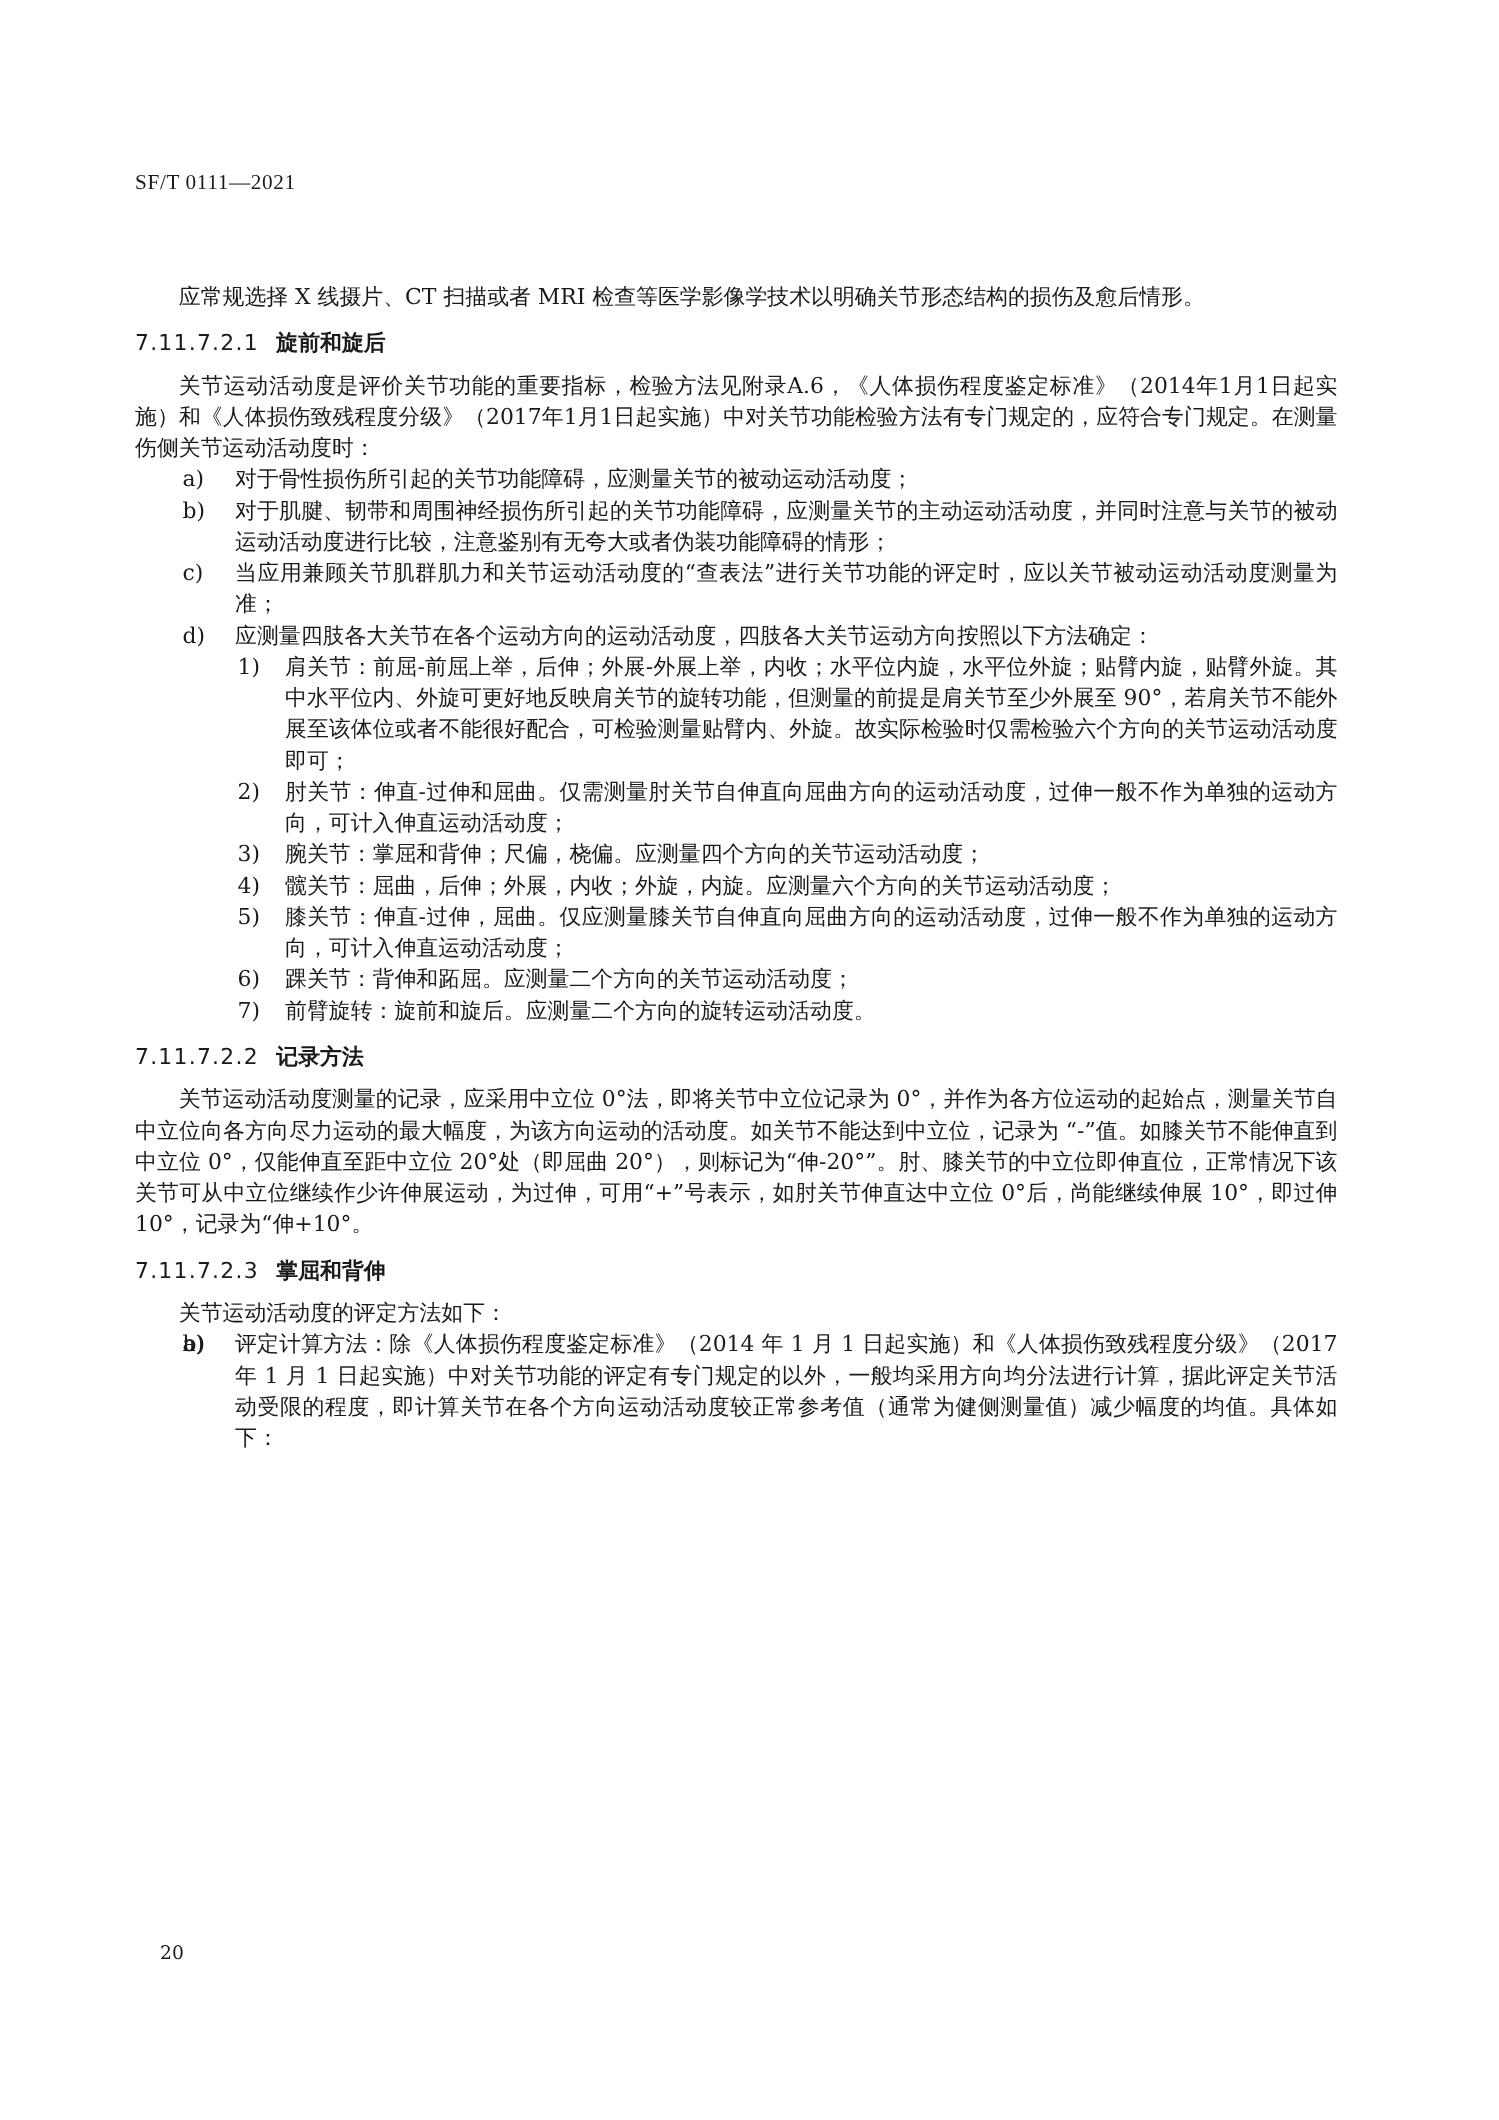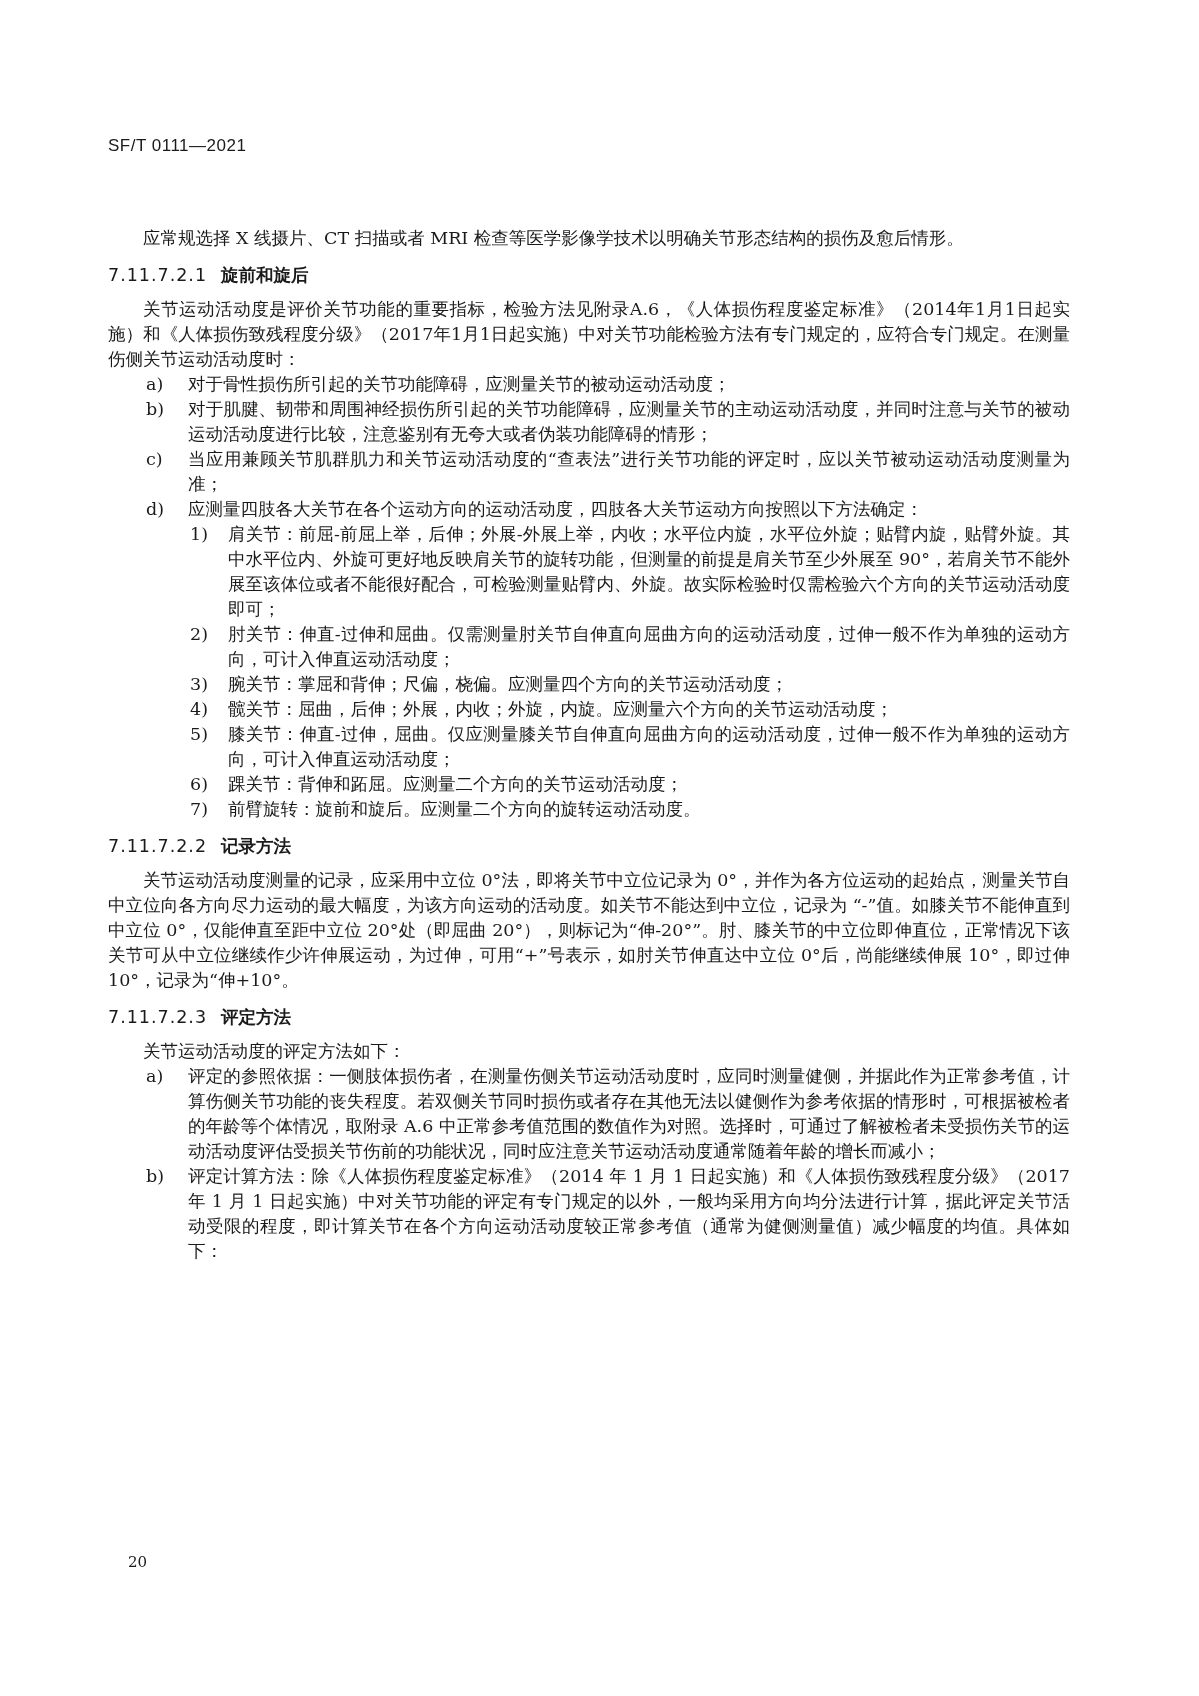--- a/index.html
+++ b/index.html
@@ -3,21 +3,21 @@
 <meta charset="utf-8">
 <style>
   html, body { margin: 0; padding: 0; background: #ffffff; }
   body {
     width: 1199px; height: 1696px; position: relative; overflow: hidden;
     font-family: "DejaVu Serif", "Liberation Serif", serif;
     color: #1a1a1a;
   }
   .header {
     position: absolute; left: 108px; top: 136px;
-    font-family: Liberation Sans, sans-serif;
+    font-family: Liberation Serif, serif;
     font-size: 17px; letter-spacing: 0.5px; text-align: right;
   }
   .content {
     position: absolute; left: 108px; top: 226px; width: 962px;
     font-size: 17.5px; line-height: 25px;
   }
   p { margin: 0; }
   .para { text-indent: 2em; text-align: justify; text-align-last: left; }
   .heading {
     font-family: "DejaVu Sans", "Liberation Sans", sans-serif;
@@ -93,27 +93,26 @@
     <span class="mark">7)</span>
     <span>前臂旋转：旋前和旋后。应测量二个方向的旋转运动活动度。</span>
   </div>
 
   <div class="heading">
     <span class="num">7.11.7.2.2</span><span class="title">记录方法</span>
   </div>
   <p class="para">关节运动活动度测量的记录，应采用中立位 0°法，即将关节中立位记录为 0°，并作为各方位运动的起始点，测量关节自中立位向各方向尽力运动的最大幅度，为该方向运动的活动度。如关节不能达到中立位，记录为 “-”值。如膝关节不能伸直到中立位 0°，仅能伸直至距中立位 20°处（即屈曲 20°），则标记为“伸-20°”。肘、膝关节的中立位即伸直位，正常情况下该关节可从中立位继续作少许伸展运动，为过伸，可用“+”号表示，如肘关节伸直达中立位 0°后，尚能继续伸展 10°，即过伸 10°，记录为“伸+10°。</p>
 
   <div class="heading">
-    <span class="num">7.11.7.2.3</span><span class="title">评定方法</span>
+    <span class="num">7.11.7.2.3</span><span class="title">掌屈和背伸</span>
   </div>
   <p class="para">关节运动活动度的评定方法如下：</p>
 
   <div class="item">
     <span class="mark">a)</span>
-    <span>评定的参照依据：一侧肢体损伤者，在测量伤侧关节运动活动度时，应同时测量健侧，并据此作为正常参考值，计算伤侧关节功能的丧失程度。若双侧关节同时损伤或者存在其他无法以健侧作为参考依据的情形时，可根据被检者的年龄等个体情况，取附录 A.6 中正常参考值范围的数值作为对照。选择时，可通过了解被检者未受损伤关节的运动活动度评估受损关节伤前的功能状况，同时应注意关节运动活动度通常随着年龄的增长而减小；</span>
   </div>
   <div class="item">
     <span class="mark">b)</span>
     <span>评定计算方法：除《人体损伤程度鉴定标准》（2014 年 1 月 1 日起实施）和《人体损伤致残程度分级》（2017 年 1 月 1 日起实施）中对关节功能的评定有专门规定的以外，一般均采用方向均分法进行计算，据此评定关节活动受限的程度，即计算关节在各个方向运动活动度较正常参考值（通常为健侧测量值）减少幅度的均值。具体如下：</span>
   </div>
 </div>
 
 <div class="pageno">20</div>
 
 </body></html>

